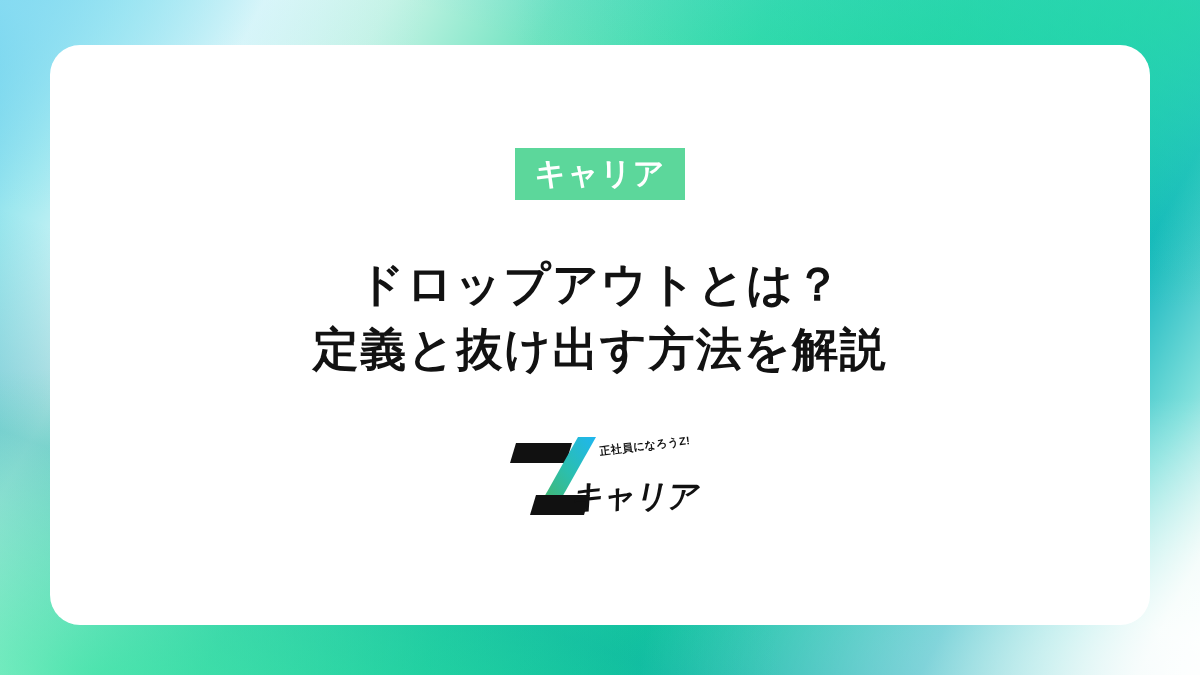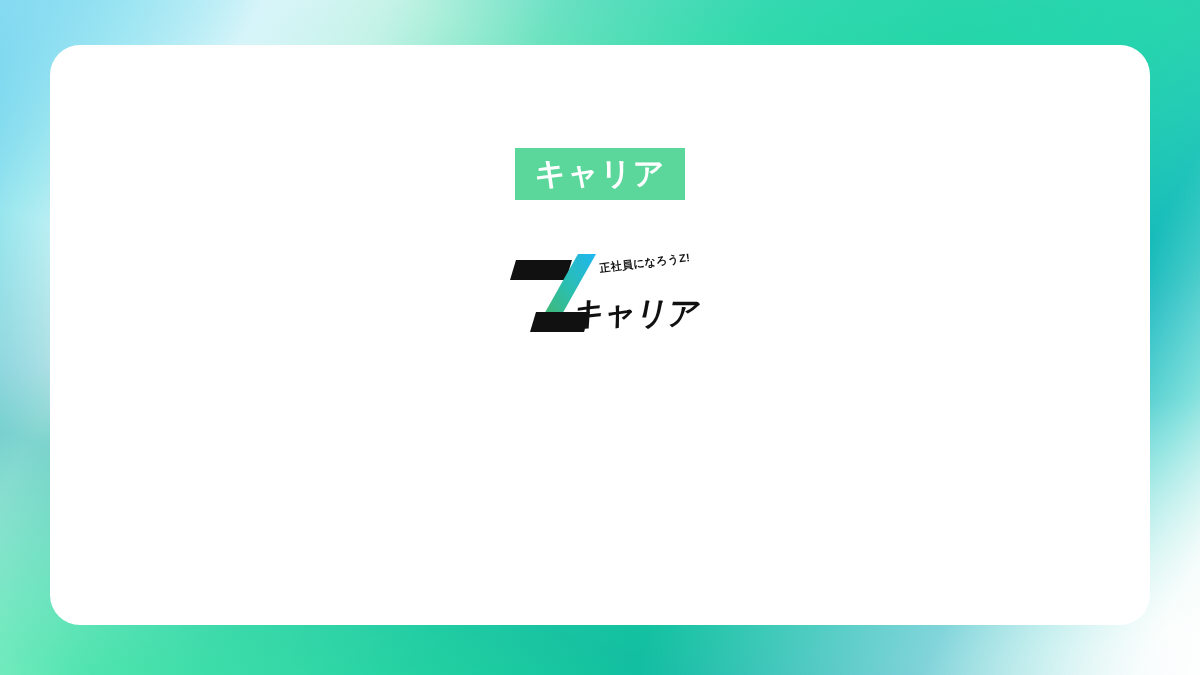--- a/index.html
+++ b/index.html
@@ -120,20 +120,22 @@
 <div class="stage">
 
   <div class="bg-base"></div>
   <div class="bg-overlay"></div>
   <div class="bg-overlay2"></div>
 
   <div class="card">
 
     <div class="badge">キャリア</div>
 
+    <div class="title">ドロップアウトとは？
+定義と抜け出す方法を解説</div>
 
     <div class="logo-wrap">
       <svg class="logo-svg" viewBox="0 0 200 86" xmlns="http://www.w3.org/2000/svg">
         <defs>
           <linearGradient id="zgrad" x1="1" y1="0" x2="0" y2="1">
             <stop offset="0%" stop-color="#1fb6f0"></stop>
             <stop offset="45%" stop-color="#2bbfae"></stop>
             <stop offset="100%" stop-color="#4eb356"></stop>
           </linearGradient>
         </defs>

